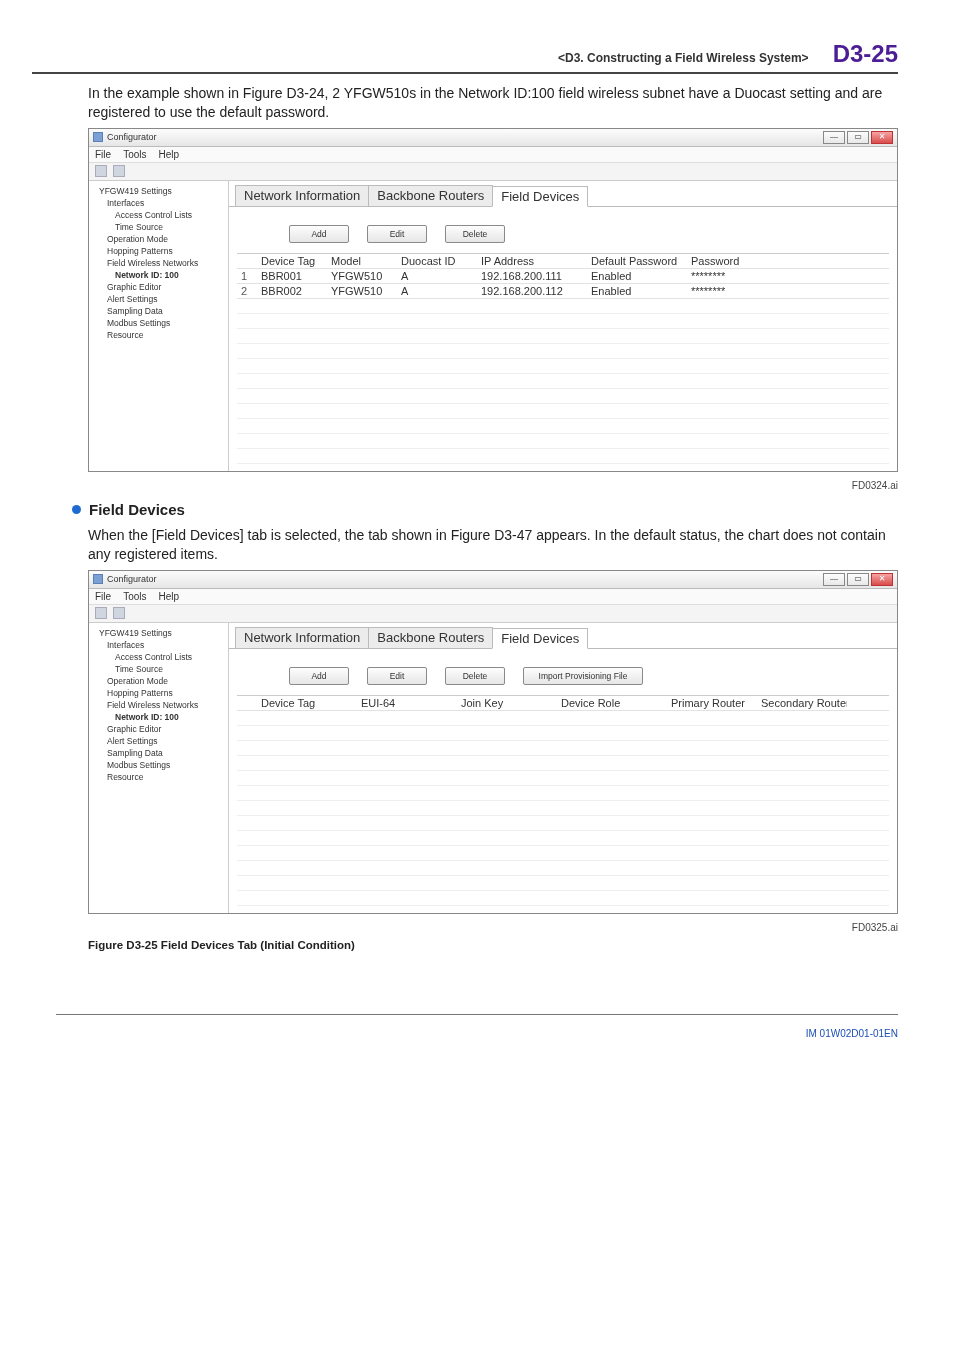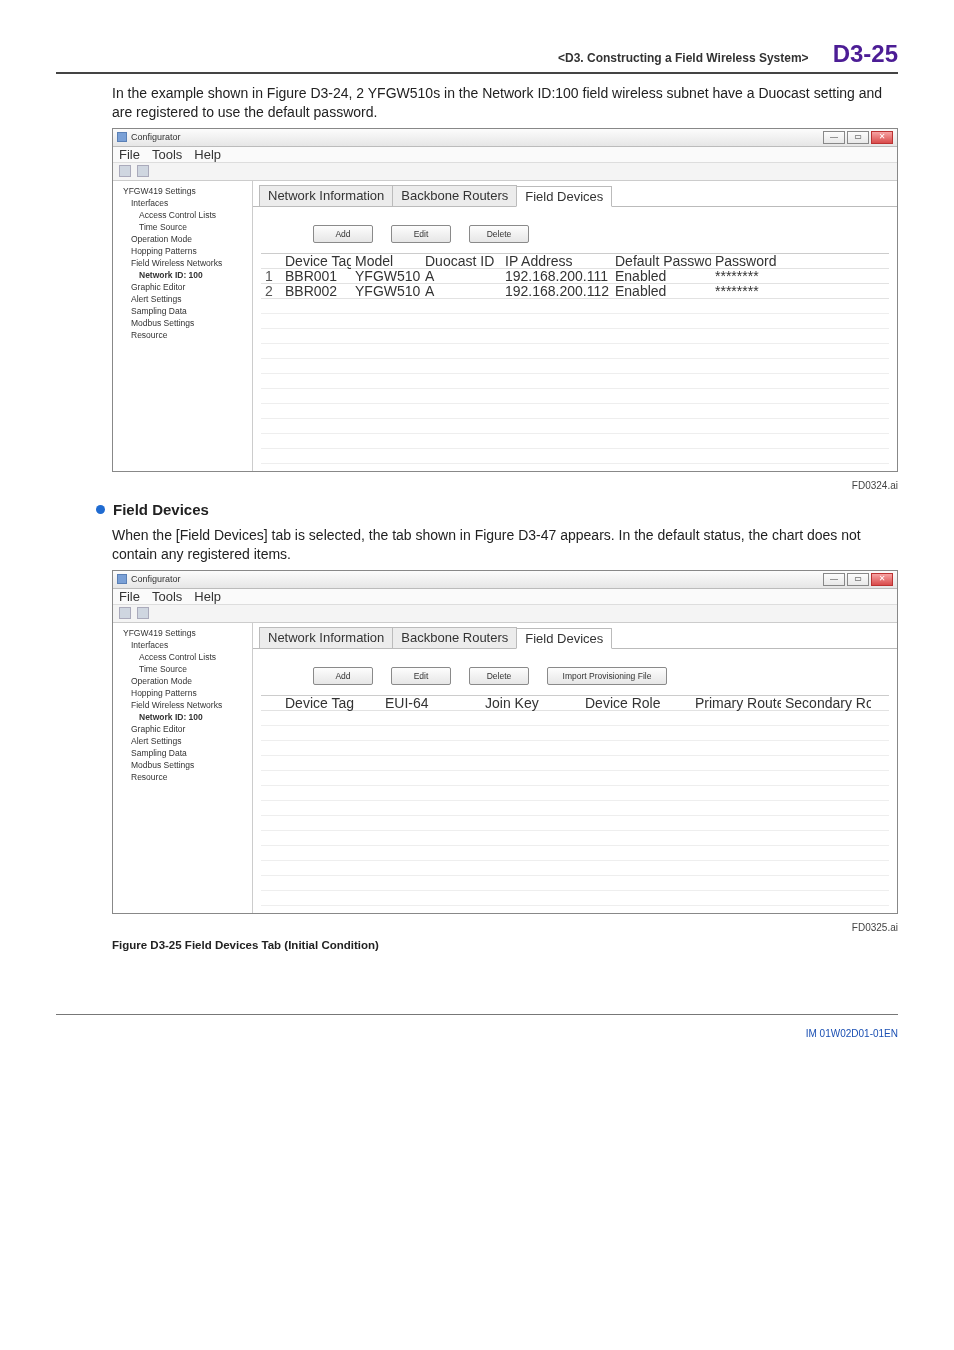--- a/index.html
+++ b/index.html
@@ -4,21 +4,21 @@
 <style>
   * { box-sizing: border-box; }
   body {
     margin: 0;
     padding: 0;
     background: #fff;
     font-family: Arial, sans-serif;
     width: 954px;
   }
   .page {
-    padding: 40px 56px 30px 56px;
+    padding: 40px 56px 30px 32px;
     position: relative;
   }
   .header-line {
     border-top: 2px solid #444;
     margin-top: 4px;
     margin-bottom: 10px;
   }
   .header-row {
     display: flex;
     justify-content: flex-end;
@@ -105,21 +105,21 @@
   }
   .win-btn.close { background: linear-gradient(#f7a3a3,#d94b4b); color:#fff; border-color:#b33; }
   .menubar {
     height: 16px;
     display: flex; align-items: center;
     gap: 12px;
     padding: 0 6px;
     border-bottom: 1px solid #ddd;
     background:#fafafa;
   }
-  .menu-item { font-size: 13px; color:#333; }
+  .menu-item { font-size: 10px; color:#333; }
   .toolbar {
     height: 18px;
     display:flex; align-items:center; gap:6px;
     padding: 0 6px;
     border-bottom:1px solid #ccc;
     background:#f4f4f4;
   }
   .toolbar-icon { width:12px; height:12px; background:#cfd6e0; border:1px solid #aab; }
   .main-split {
     display:flex;
@@ -181,21 +181,21 @@
     margin: 0 8px 4px 8px;
     border-top:1px solid #ccc;
   }
   .grid-head, .grid-row {
     display:flex;
     border-bottom:1px solid #e2e2e2;
     height:15px;
     align-items:center;
   }
   .grid-row.empty { border-bottom:1px solid #eee; }
-  .gc { font-size:14px; padding:0 4px; overflow:hidden; white-space:nowrap; }
+  .gc { font-size:11px; padding:0 4px; overflow:hidden; white-space:nowrap; }
   .gc.idx { width:20px; color:#555;}
   
   .colA1 { width:70px; } .colA2{width:70px;} .colA3{width:80px;} .colA4{width:110px;} .colA5{width:100px;} .colA6{width:80px;}
   
   .colB1 { width:100px; } .colB2{width:100px;} .colB3{width:100px;} .colB4{width:110px;} .colB5{width:90px;} .colB6{width:90px;}
   .footer {
     position:absolute;
     bottom:12px;
     right:56px;
     font-size:10px;

